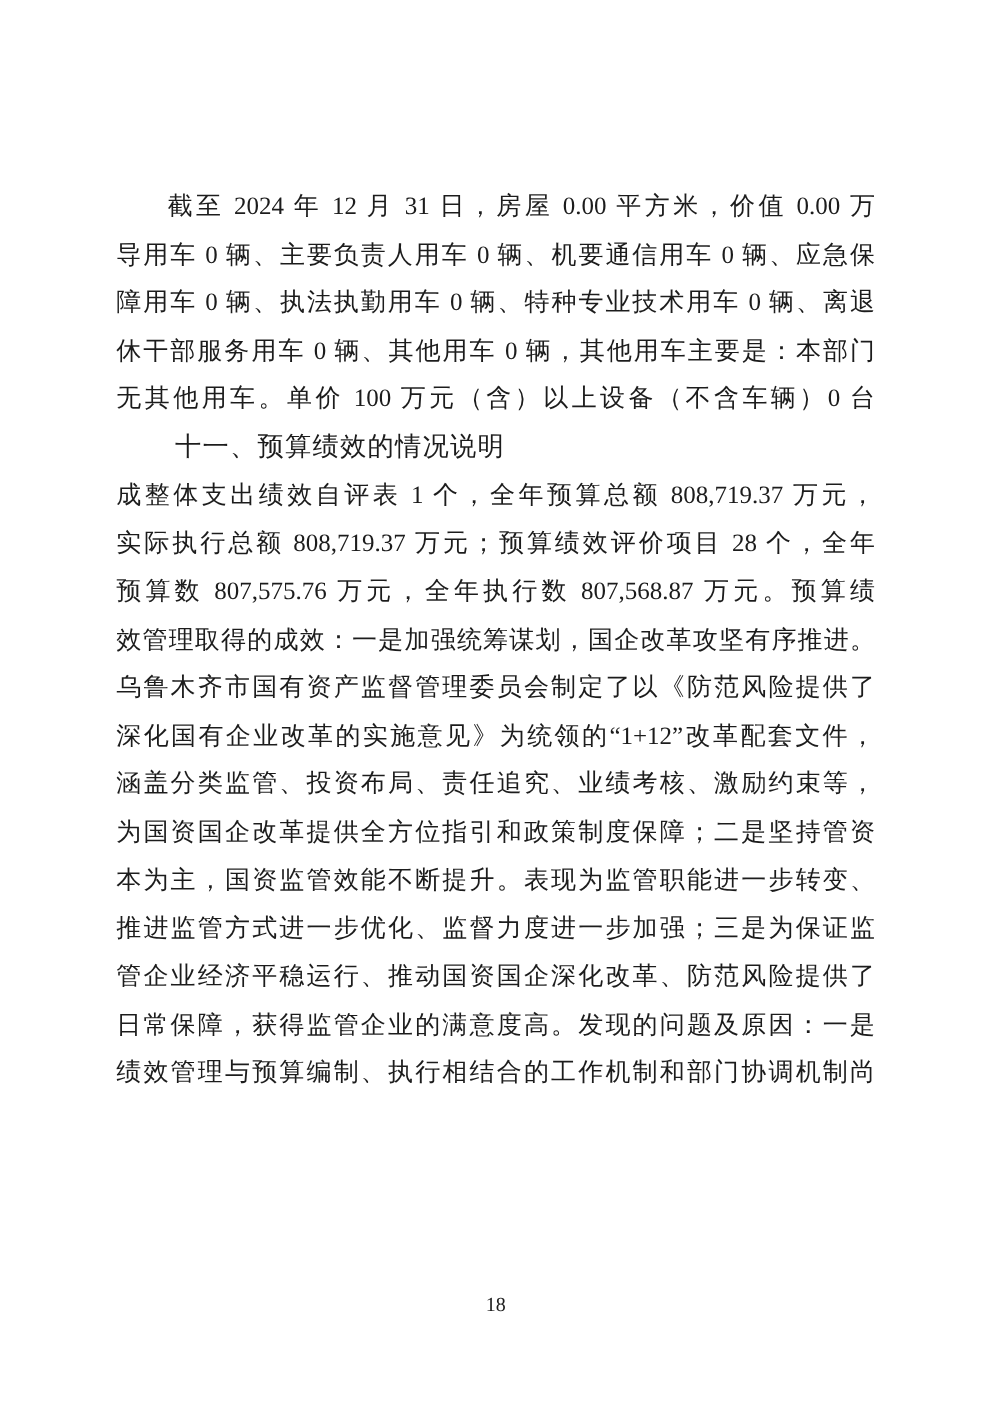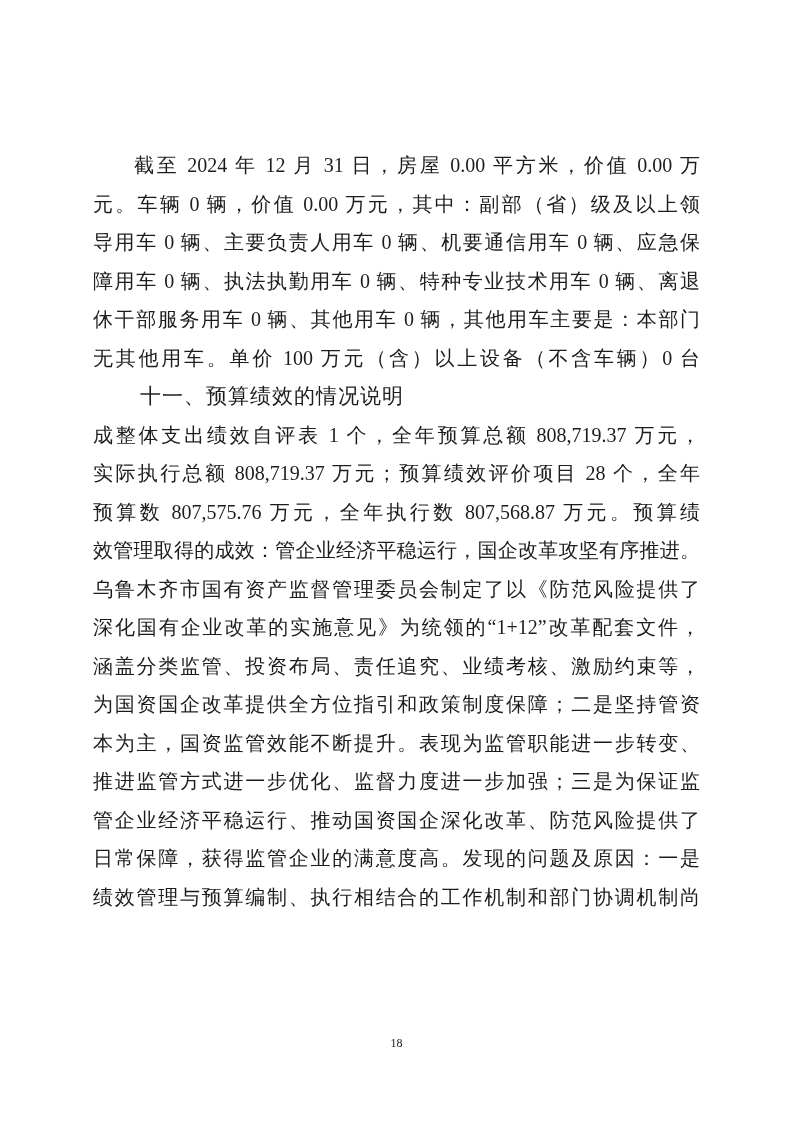--- a/index.html
+++ b/index.html
@@ -50,43 +50,42 @@
     text-indent: 47px;
     letter-spacing: 1px;
   }
   .page-number {
     position: absolute;
     left: 0;
     top: 1036px;
     width: 793px;
     text-align: center;
     font-family: "Liberation Serif", serif;
-    font-size: 12px;
+    font-size: 16px;
     color: #1c1c1c;
   }
 </style>
 </head>
 <body>
 
 <div class="page">
   <div class="text-block">
 
     <div class="line indent">截至 2024 年 12 月 31 日，房屋 0.00 平方米，价值 0.00 万</div>
-    <div class="line">元。车辆 0 辆，价值 0.00 万元，其中：副部（省）级及以上领</div>
     <div class="line">导用车 0 辆、主要负责人用车 0 辆、机要通信用车 0 辆、应急保</div>
     <div class="line">障用车 0 辆、执法执勤用车 0 辆、特种专业技术用车 0 辆、离退</div>
     <div class="line">休干部服务用车 0 辆、其他用车 0 辆，其他用车主要是：本部门</div>
     <div class="line">无其他用车。单价 100 万元（含）以上设备（不含车辆）0 台（套）。</div>
 
     <div class="line heading">十一、预算绩效的情况说明</div>
 
     <div class="line">成整体支出绩效自评表 1 个，全年预算总额 808,719.37 万元，</div>
     <div class="line">实际执行总额 808,719.37 万元；预算绩效评价项目 28 个，全年</div>
     <div class="line">预算数 807,575.76 万元，全年执行数 807,568.87 万元。预算绩</div>
-    <div class="line">效管理取得的成效：管企业经济平稳运行，国企改革攻坚有序推进。</div>
+    <div class="line">效管理取得的成效：一是加强统筹谋划，国企改革攻坚有序推进。</div>
     <div class="line">乌鲁木齐市国有资产监督管理委员会制定了以《防范风险提供了</div>
     <div class="line">深化国有企业改革的实施意见》为统领的“1+12”改革配套文件，</div>
     <div class="line">涵盖分类监管、投资布局、责任追究、业绩考核、激励约束等，</div>
     <div class="line">为国资国企改革提供全方位指引和政策制度保障；二是坚持管资</div>
     <div class="line">本为主，国资监管效能不断提升。表现为监管职能进一步转变、</div>
     <div class="line">推进监管方式进一步优化、监督力度进一步加强；三是为保证监</div>
     <div class="line">管企业经济平稳运行、推动国资国企深化改革、防范风险提供了</div>
     <div class="line">日常保障，获得监管企业的满意度高。发现的问题及原因：一是</div>
     <div class="line">绩效管理与预算编制、执行相结合的工作机制和部门协调机制尚</div>
 

